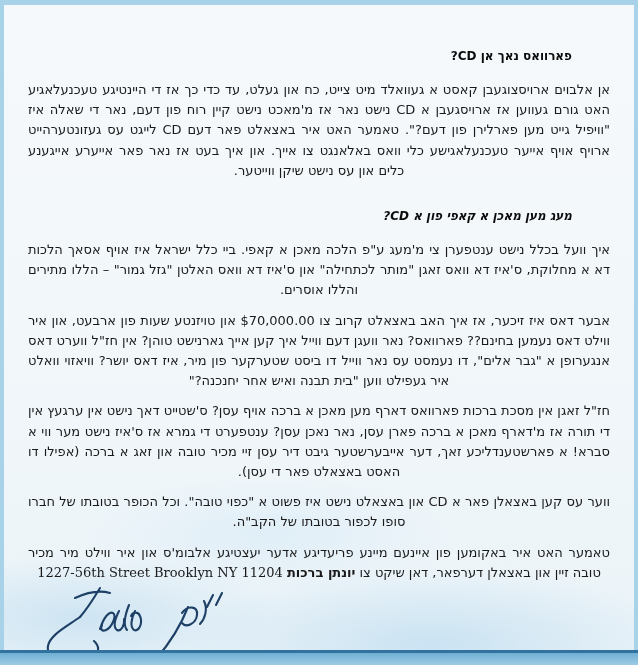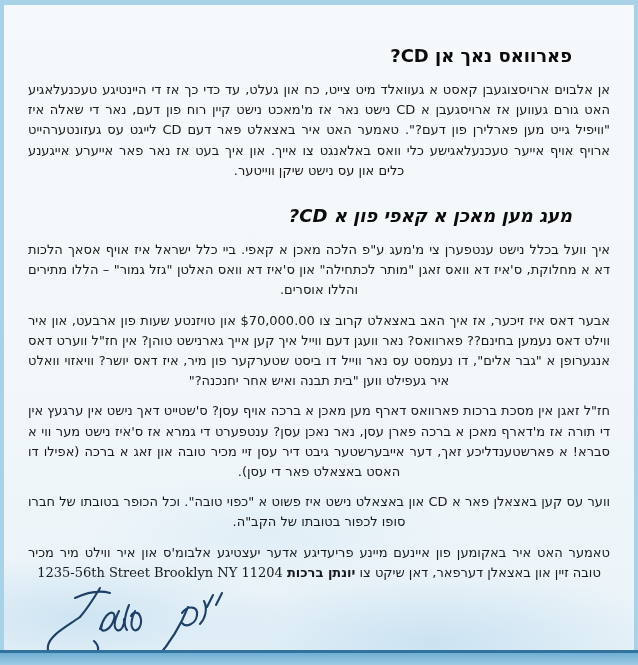--- a/index.html
+++ b/index.html
@@ -29,21 +29,21 @@
     background:linear-gradient(180deg,#6fafd3,#9dcbe4);
   }
   .text-col{
     position:absolute;top:40px;right:24px;left:24px;
     direction:rtl;
     color:#1a1a1a;
     font-size:13px;line-height:20.2px;
     text-align:justify;
   }
   .text-col h1{
-    font-size:18px;line-height:22px;
+    font-size:12px;line-height:22px;
     font-weight:bold;color:#0b0b0b;
     text-align:center;text-align-last:right;
     padding-inline-start:38px;
     margin:0 0 13px 0;
   }
   .text-col h1.second{margin-top:24px;font-style:italic;}
   .text-col p{
     margin:0 0 10px 0;
     text-align:justify;
     text-align-last:center;
@@ -77,21 +77,21 @@
 
       <p>אבער דאס איז זיכער, אז איך האב באצאלט קרוב צו $70,000.00 און טויזנטע שעות פון ארבעט, און איר ווילט דאס נעמען בחינם?? פארוואס? נאר וועגן דעם ווייל איך קען אייך גארנישט טוהן? אין חז"ל ווערט דאס אנגערופן א "גבר אלים", דו נעמסט עס נאר ווייל דו ביסט שטערקער פון מיר, איז דאס יושר? וויאזוי וואלט איר געפילט ווען "בית תבנה ואיש אחר יחנכנה?"</p>
 
       <p>חז"ל זאגן אין מסכת ברכות פארוואס דארף מען מאכן א ברכה אויף עסן? ס'שטייט דאך נישט אין ערגעץ אין די תורה אז מ'דארף מאכן א ברכה פארן עסן, נאר נאכן עסן? ענטפערט די גמרא אז ס'איז נישט מער ווי א סברא! א פארשטענדליכע זאך, דער אייבערשטער גיבט דיר עסן זיי מכיר טובה און זאג א ברכה (אפילו דו האסט באצאלט פאר די עסן).</p>
 
       <p>ווער עס קען באצאלן פאר א CD און באצאלט נישט איז פשוט א "כפוי טובה". וכל הכופר בטובתו של חברו סופו לכפור בטובתו של הקב"ה.</p>
 
       <p class="closing">
         <span>טאמער האט איר באקומען פון איינעם מיינע פריעדיגע אדער יעצטיגע אלבומ'ס און איר ווילט מיר מכיר טובה זיין און באצאלן דערפאר, דאן שיקט צו</span>
         <span class="name">יונתן ברכות</span>
-        <span class="addr" dir="ltr">1235-56th Street Brooklyn NY 11204</span>
+        <span class="addr" dir="ltr">1227-56th Street Brooklyn NY 11204</span>
       </p>
 
     </div>
 
     <svg class="signature" width="235" height="80" viewBox="0 0 235 80">
       <path d="M58,5 C52,15 45,26 38,34 M33,15 C46,9 58,7 68,10"></path>
       <path d="M38,34 C24,44 8,52 6,63 C4,77 22,88 40,82 C54,77 61,66 52,58"></path>
       <path d="M58,46 C62,34 67,28 71,30 C75,33 70,44 64,47 C60,49 58,46 60,42 M77,28 C73,36 71,44 75,47 C79,49 83,42 82,36 M87,22 C83,32 81,42 85,47 M93,28 C89,36 88,44 92,47 C97,49 101,40 98,33 C96,28 91,29 89,33"></path>
       <path d="M146,24 C139,42 127,61 114,76 M140,30 C146,22 156,23 155,32 C154,41 144,45 140,40 M162,18 C166,26 163,36 158,41 M171,12 C169,16 167,20 165,24 M180,10 C178,14 176,18 174,22"></path>
     </svg>

